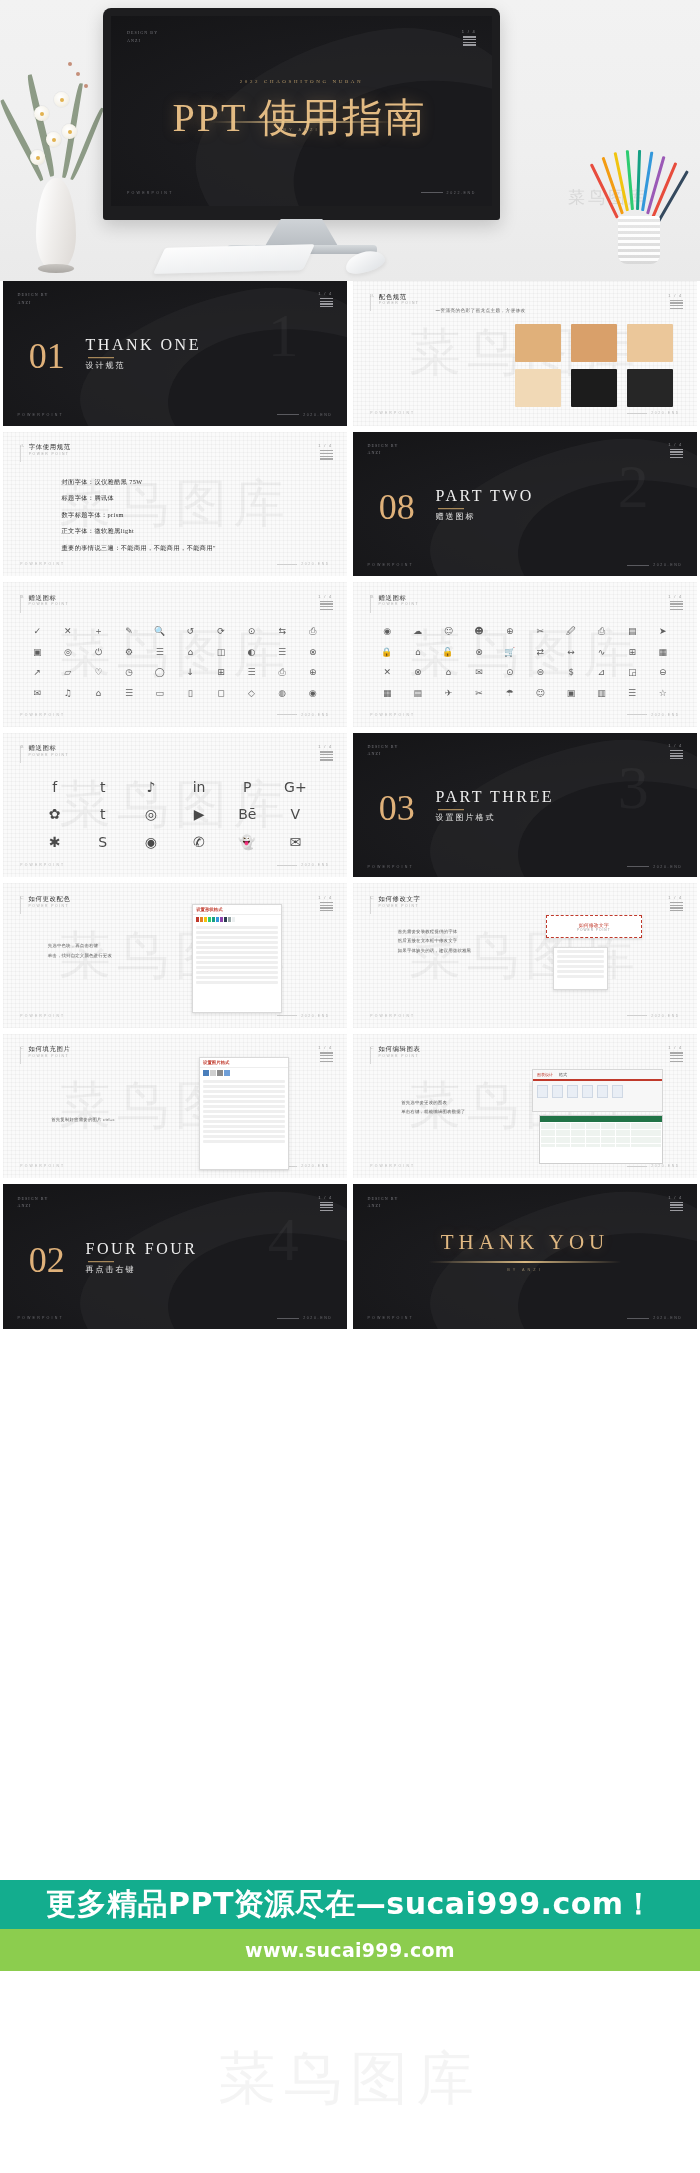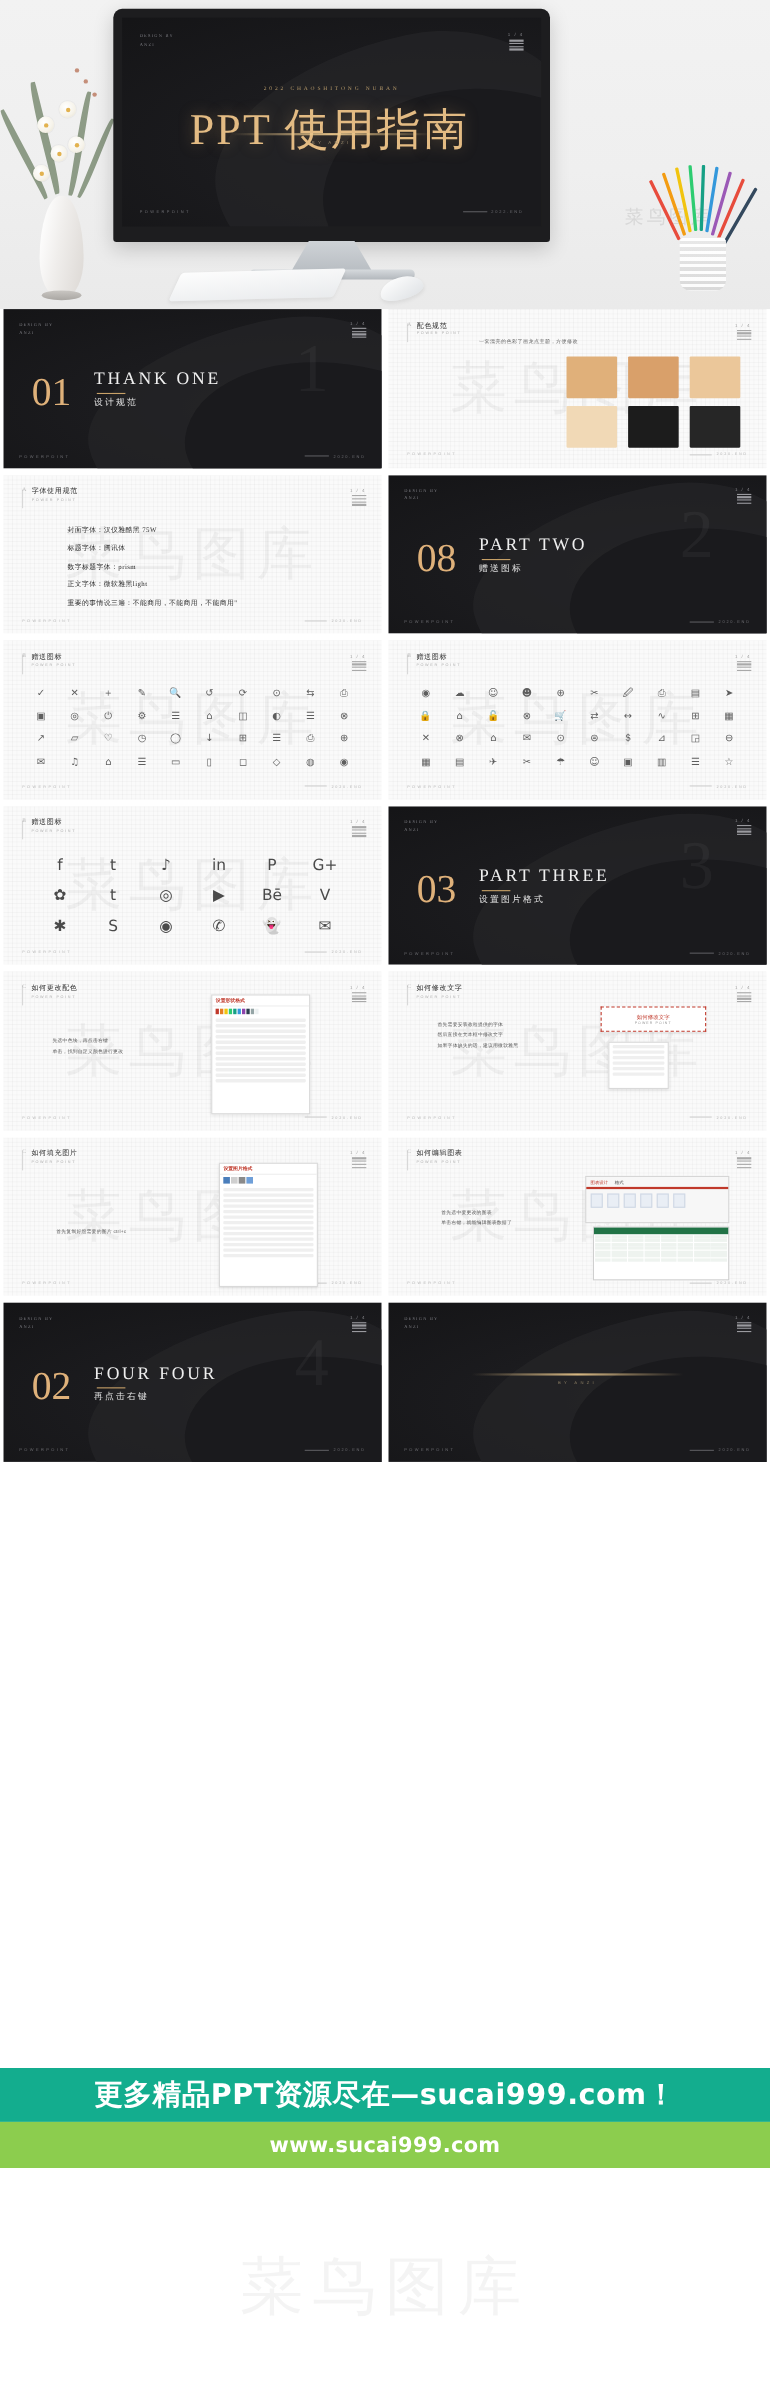--- a/index.html
+++ b/index.html
@@ -292,21 +292,21 @@
   }
   .thanks-sub { margin-top:5px; font-size:3.8px; letter-spacing:3px; color:#8e8065; }
 
   
   .gap-white { position:absolute; left:0; top:1760px; width:700px; height:120px; background:#fff; }
   .banner-teal {
     position:absolute; left:0; top:1880px; width:700px; height:49px;
     background:#13ad8e; display:flex; align-items:center; justify-content:center;
   }
   .banner-teal span {
-    color:#fff; font-size:26px; font-weight:bold; letter-spacing:.5px;
+    color:#fff; font-size:30px; font-weight:bold; letter-spacing:.5px;
     font-family:"DejaVu Sans", sans-serif;
   }
   .banner-green {
     position:absolute; left:0; top:1929px; width:700px; height:42px;
     background:#8ccd4e; display:flex; align-items:center; justify-content:center;
   }
   .banner-green span {
     color:#fff; font-size:19px; font-weight:bold; letter-spacing:.3px;
     font-family:"DejaVu Sans", sans-serif;
   }
@@ -1039,20 +1039,21 @@
             <i></i>
             <i></i>
           </div>
         </div>
         <div class="slide-botleft">POWERPOINT</div>
         <div class="slide-botright">
           <span class="rule"></span>
           <span>2020.END</span>
         </div>
         <div class="thanks">
+          <div class="thanks-main">THANK YOU</div>
           <div class="thanks-glow"></div>
           <div class="thanks-sub">BY ANZI</div>
         </div>
       </div>
     </div>
   </div>
 
 <div class="gap-white"></div>
 <div class="banner-teal">
   <span>更多精品PPT资源尽在—sucai999.com！</span>

